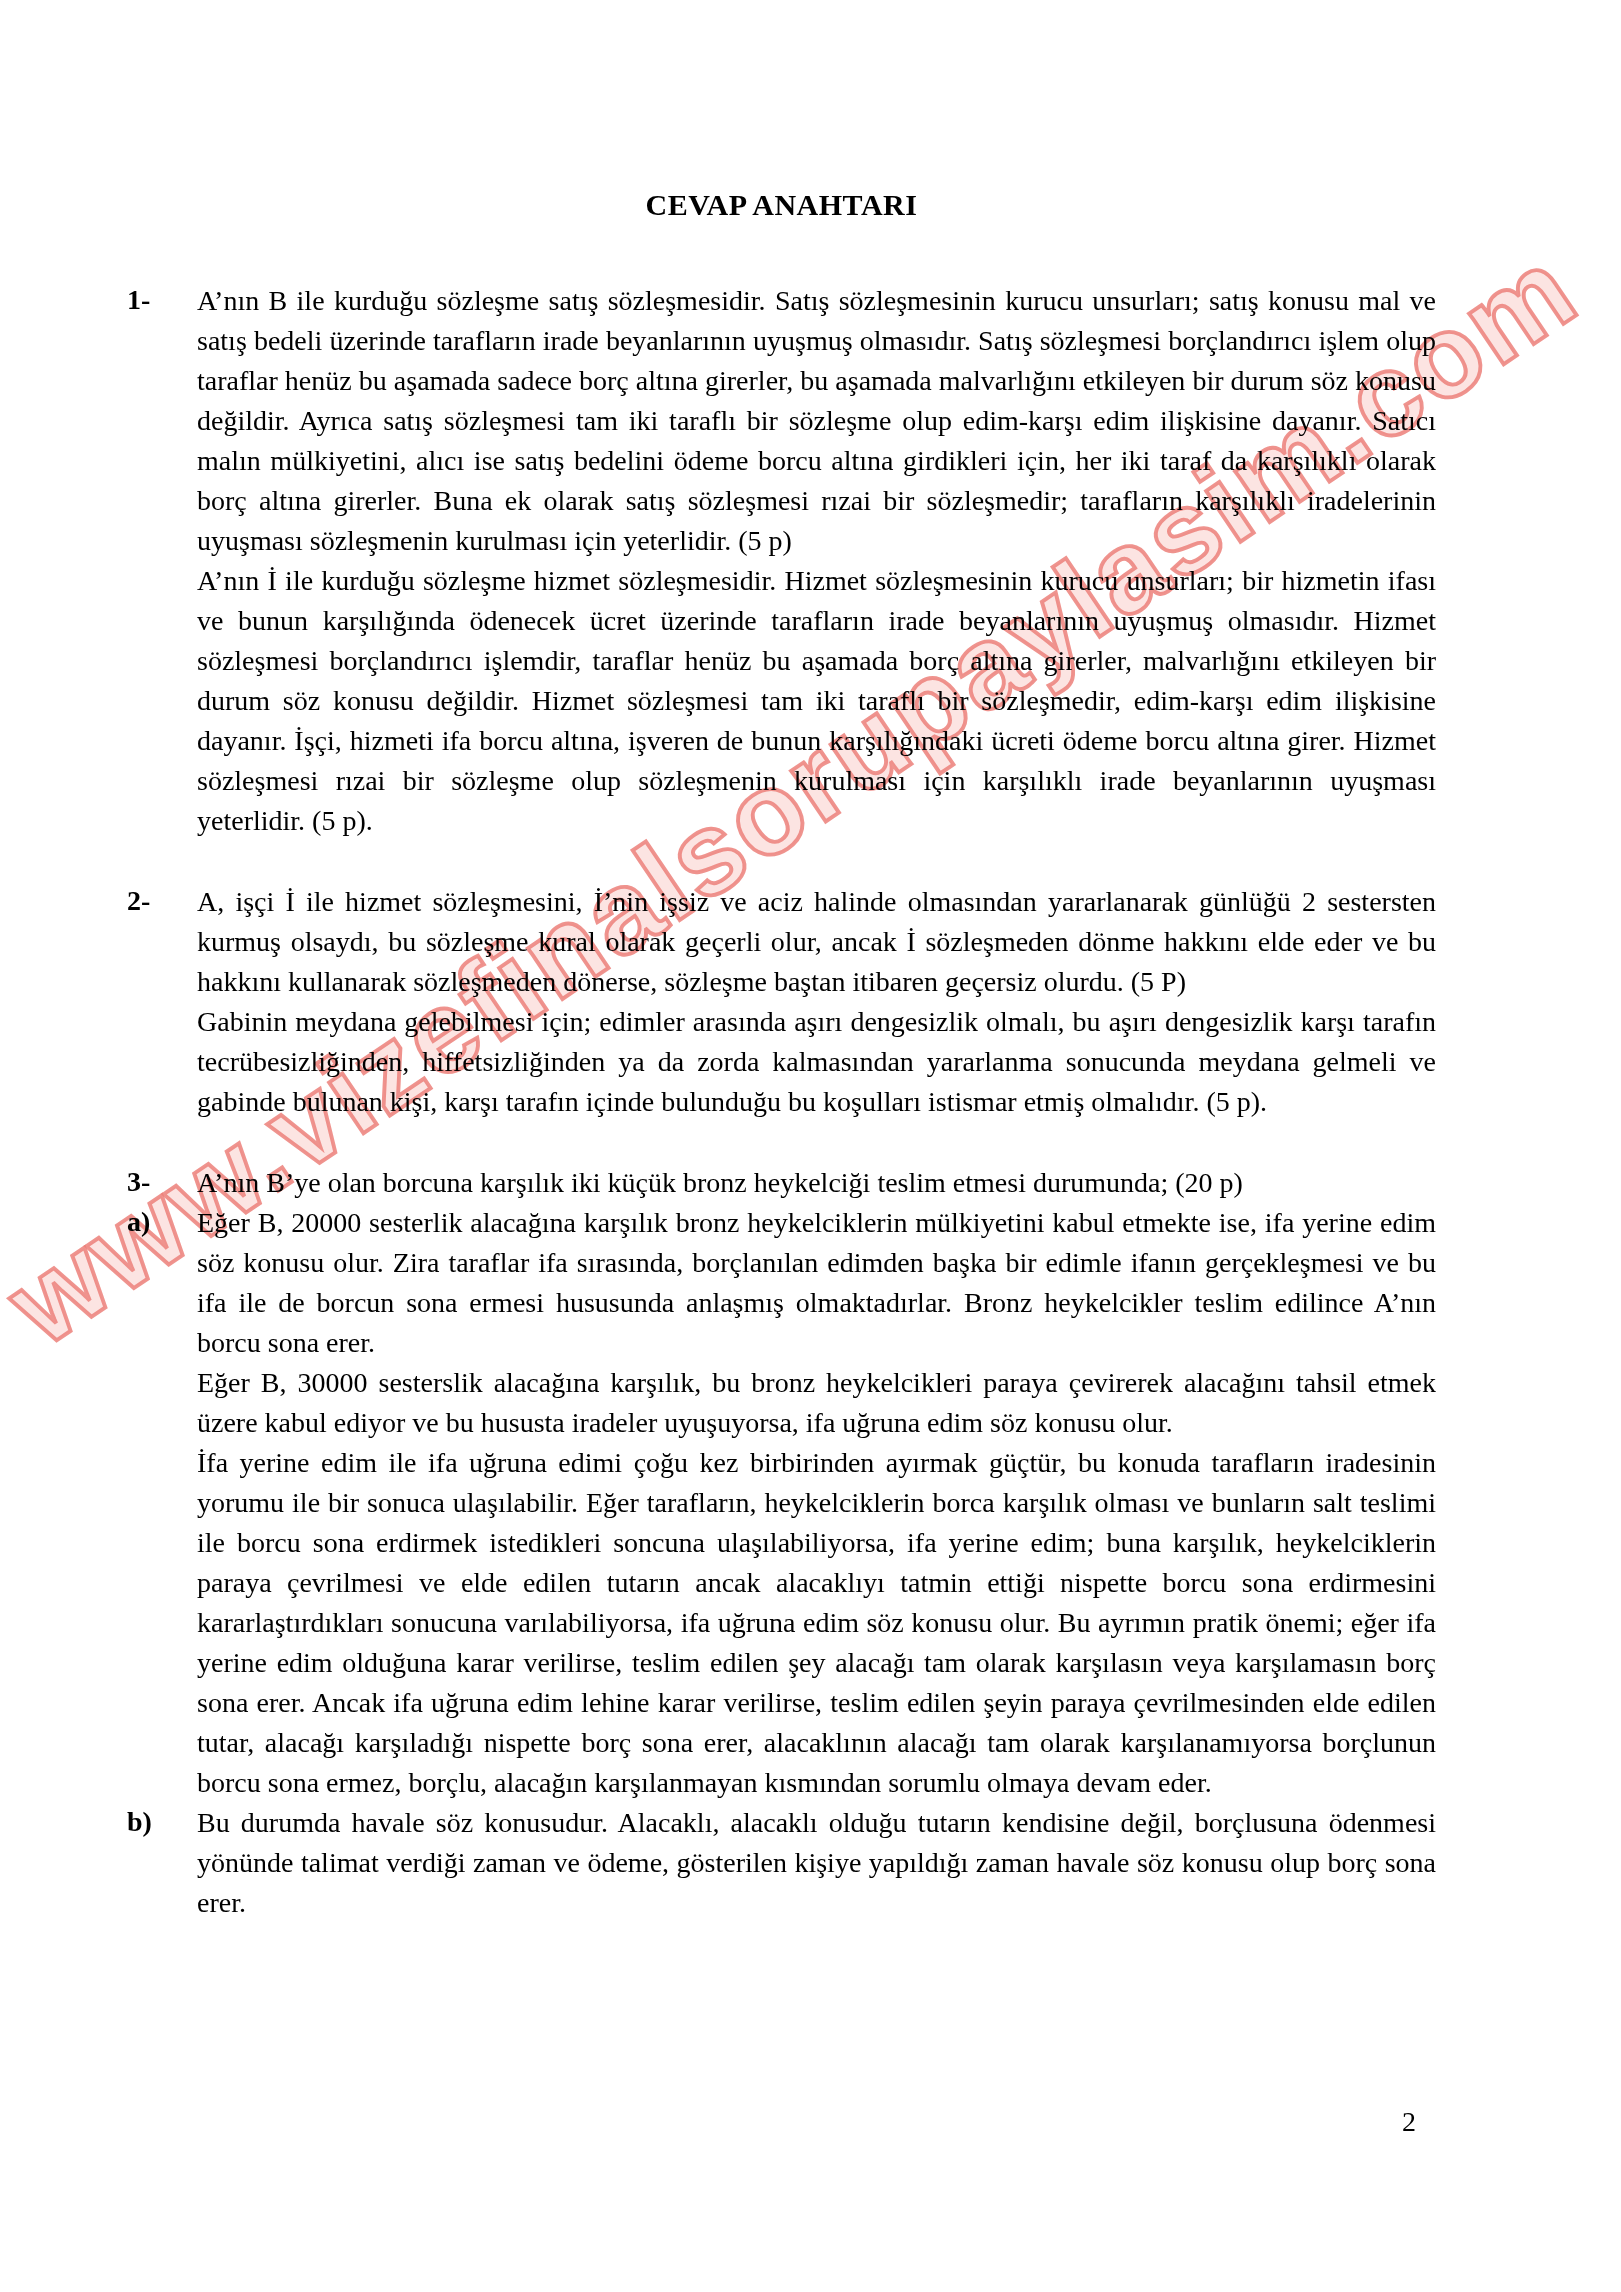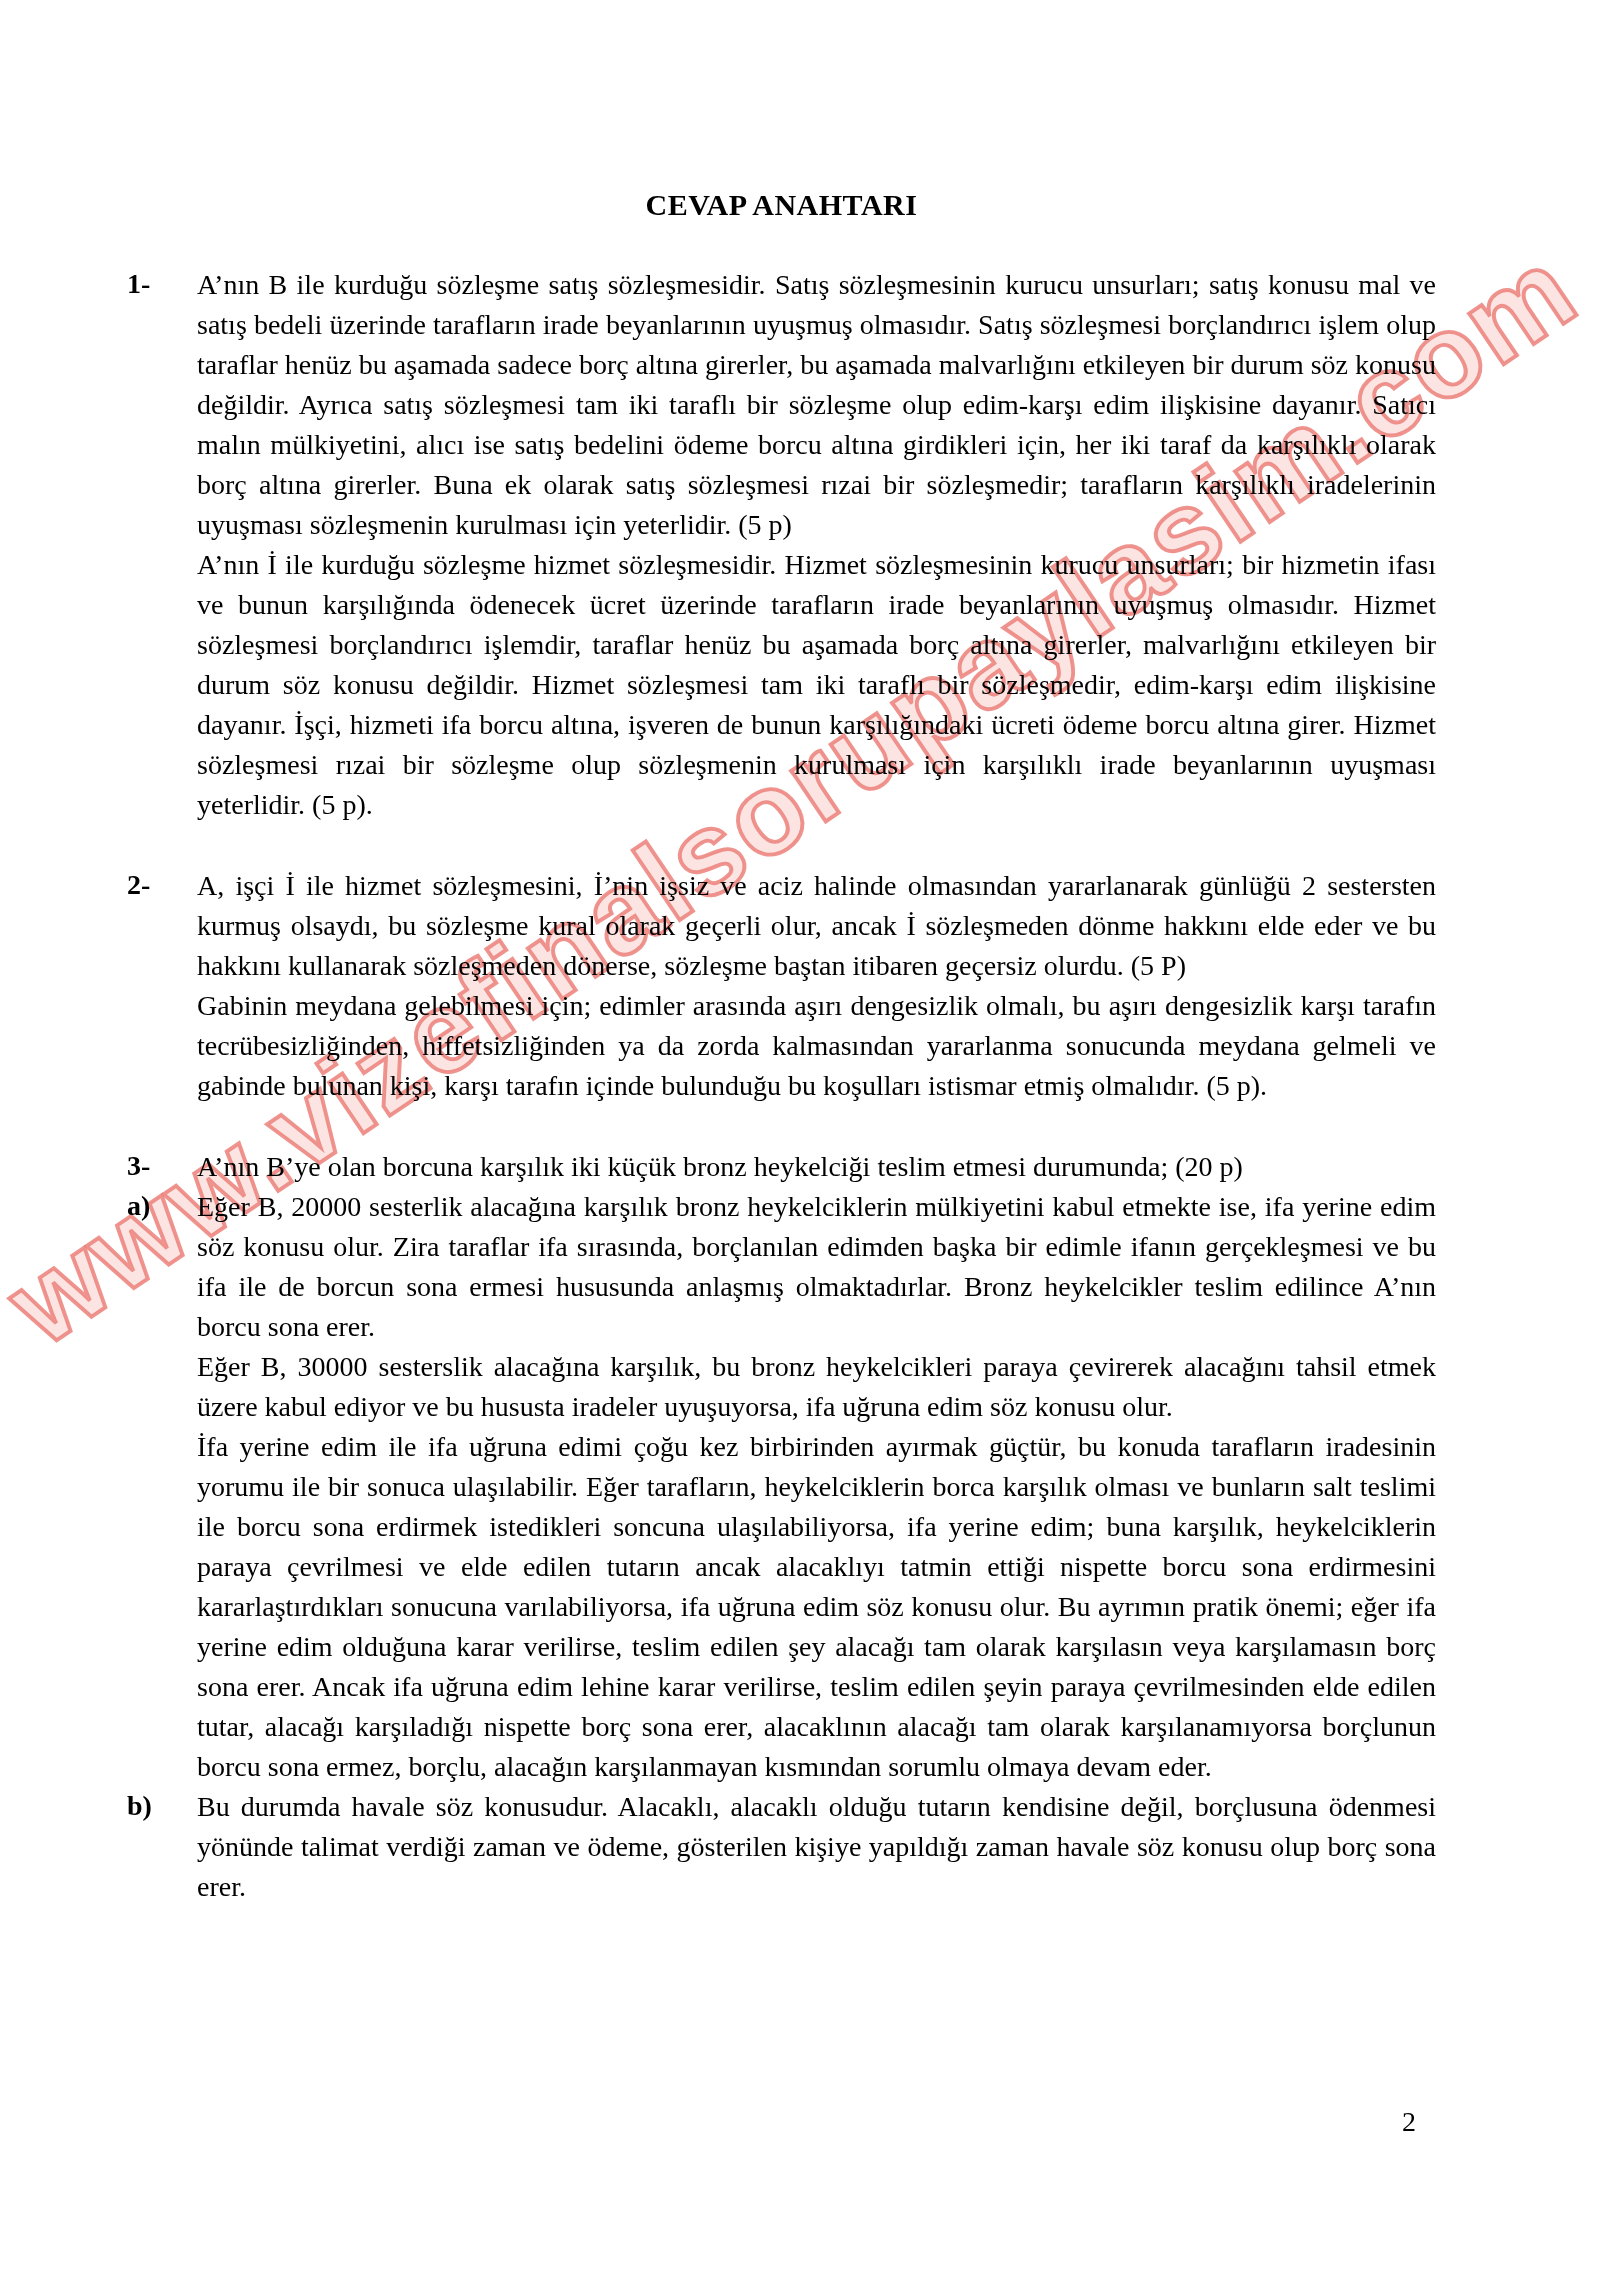--- a/index.html
+++ b/index.html
@@ -19,21 +19,21 @@
     left: 127px;
     top: 188px;
     width: 1309px;
   }
   .doc-title {
     width: 100%;
     text-align: center;
     font-size: 30px;
     font-weight: bold;
     letter-spacing: 0.5px;
-    margin-bottom: 43px;
+    margin-bottom: 59px;
   }
   .answer-item {
     display: flex;
     flex-direction: row;
     align-items: flex-start;
   }
   .item-marker {
     flex: 0 0 70px;
     font-size: 28px;
     font-weight: bold;

